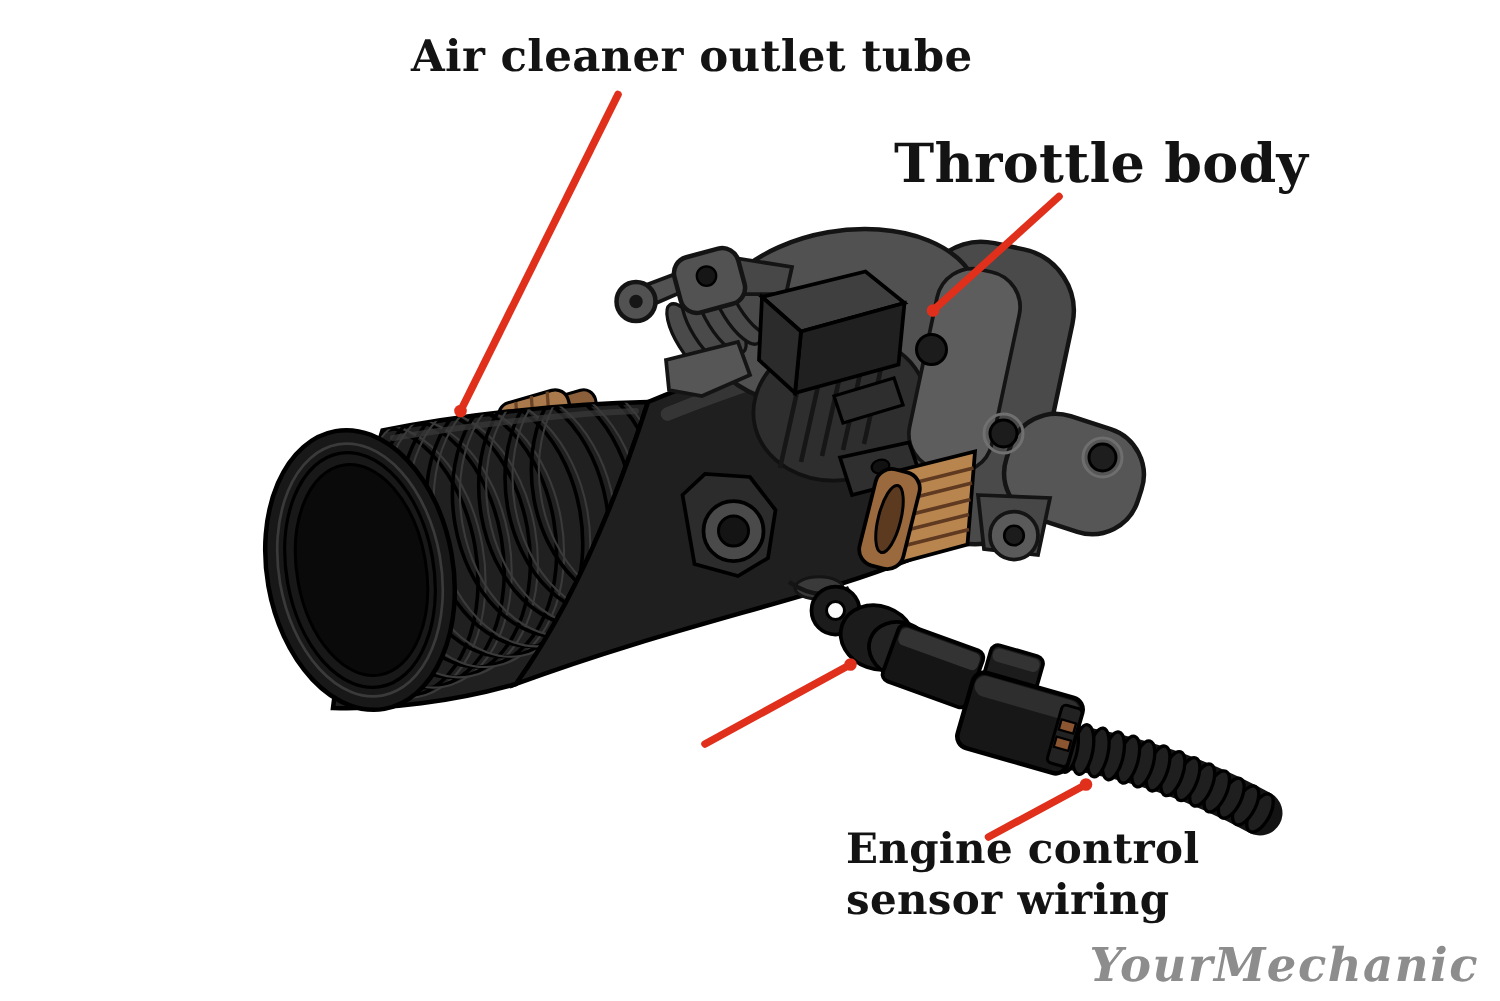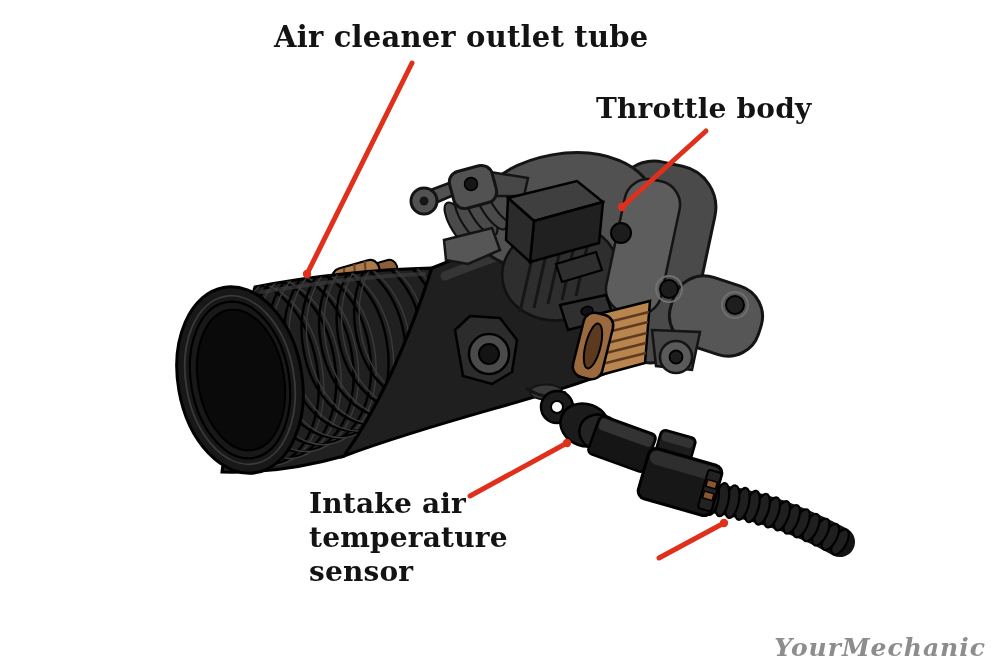--- a/index.html
+++ b/index.html
@@ -18,27 +18,27 @@
   }
   .label {
     position: absolute;
     font-weight: 700;
     color: #131313;
     white-space: pre-line;
     letter-spacing: 0.2px;
     line-height: 34px;
   }
   .label-air    { left: 230px; top: 20px;  font-size: 29px; margin-left: 44px; }
-  .label-throt  { left: 596px; top: 92px;  font-size: 28px; text-align: center; }
+  .label-throt  { left: 596px; top: 92px;  font-size: 36px; text-align: center; }
   .label-intake { left: 309px; top: 487px; font-size: 28px; }
   .label-engine { left: 564px; top: 549px; font-size: 28px; }
   .watermark {
     position: absolute;
     right: 14px; bottom: 5px;
-    font-size: 25px;
+    font-size: 31px;
     font-style: italic;
     font-weight: 700;
     color: #8d8d8d;
     letter-spacing: 1px;
   }
 </style>
 </head>
 <body>
 
 <div class="stage">
@@ -234,18 +234,17 @@
         <circle cx="622" cy="207" r="4.2" fill="#e0301c"></circle>
         <line x1="470" y1="496" x2="567" y2="443" stroke="#e0301c" stroke-width="5" stroke-linecap="round"></line>
         <circle cx="567" cy="443" r="4.2" fill="#e0301c"></circle>
         <line x1="659" y1="558" x2="724" y2="523" stroke="#e0301c" stroke-width="5" stroke-linecap="round"></line>
         <circle cx="724" cy="523" r="4.2" fill="#e0301c"></circle>
       </g>
   </svg>
 
   <div class="label label-air">Air cleaner outlet tube</div>
   <div class="label label-throt">Throttle body</div>
-  <div class="label label-intake">Intake air
-temperature
-sensor</div>
+  <div class="label label-engine">Engine control
+sensor wiring</div>
 
   <div class="watermark">YourMechanic</div>
 </div>
 
 </body></html>

